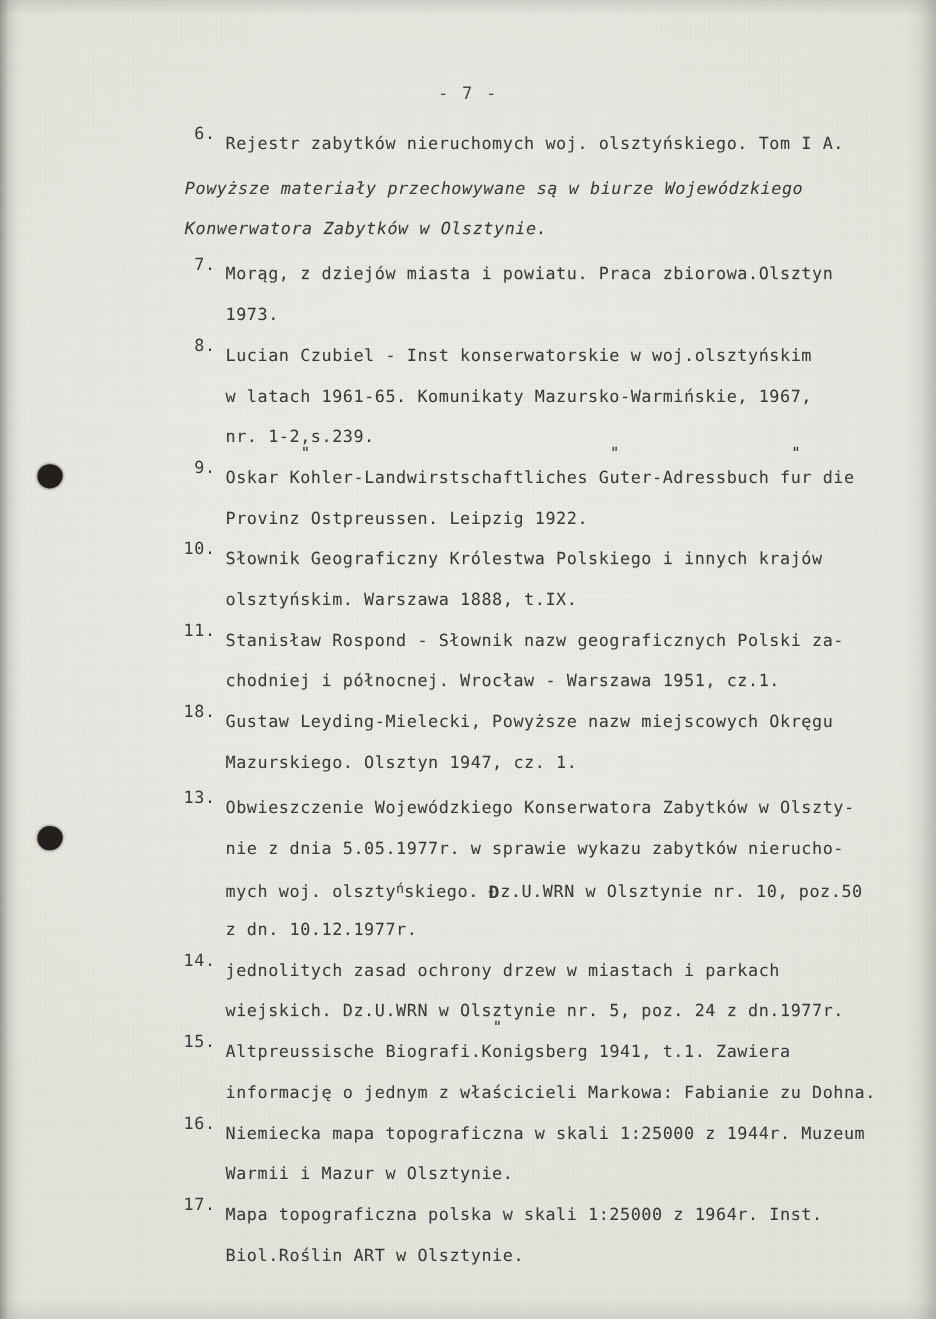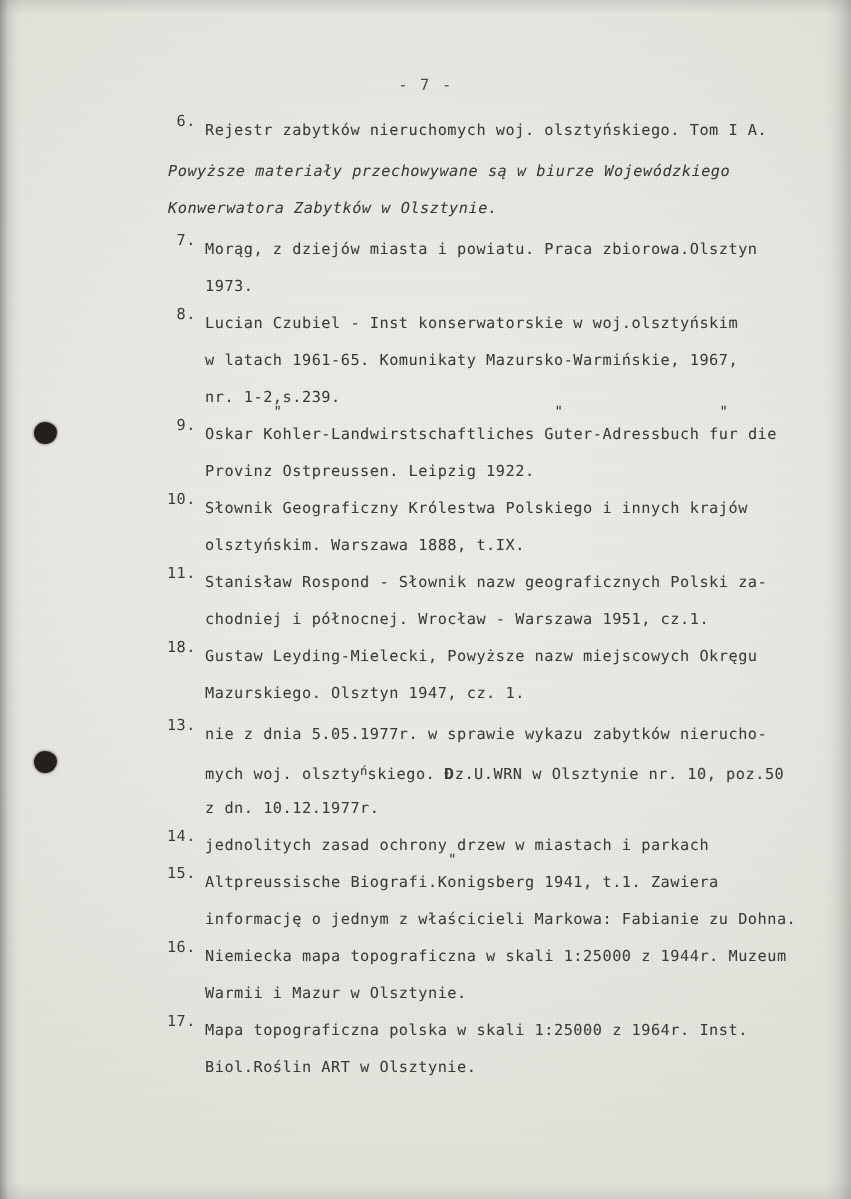--- a/index.html
+++ b/index.html
@@ -247,30 +247,32 @@
         <div class="entry-num">18.</div>
         <div class="entry-lines">
           <div class="tline">Gustaw Leyding-Mielecki, Powyższe nazw miejscowych Okręgu</div>
           <div class="tline">Mazurskiego. Olsztyn 1947, cz. 1.</div>
         </div>
       </div>
 
       <div class="entry gap-before">
         <div class="entry-num">13.</div>
         <div class="entry-lines">
+          <div class="tline">Obwieszczenie Wojewódzkiego Konserwatora Zabytków w Olszty-</div>
           <div class="tline">nie z dnia 5.05.1977r. w sprawie wykazu zabytków nierucho-</div>
           <div class="tline">mych woj. olszty<span class="raised">ń</span>skiego. <span class="strikeover"><span class="under">Ð</span>D</span>z.U.WRN w Olsztynie nr. 10, poz.50</div>
           <div class="tline">z dn. 10.12.1977r.</div>
         </div>
       </div>
 
       <div class="entry">
         <div class="entry-num">14.</div>
         <div class="entry-lines">
           <div class="tline">jednolitych zasad ochrony drzew w miastach i parkach</div>
+          <div class="tline">wiejskich. Dz.U.WRN w Olsztynie nr. 5, poz. 24 z dn.1977r.</div>
         </div>
       </div>
 
       <div class="entry">
         <div class="entry-num">15.</div>
         <div class="entry-lines">
           <div class="tline">Altpreussische Biografi.K<span class="ovr"><span class="mark tight">"</span>o</span>nigsberg 1941, t.1. Zawiera</div>
           <div class="tline">informację o jednym z właścicieli Markowa: Fabianie zu Dohna.</div>
         </div>
       </div>

